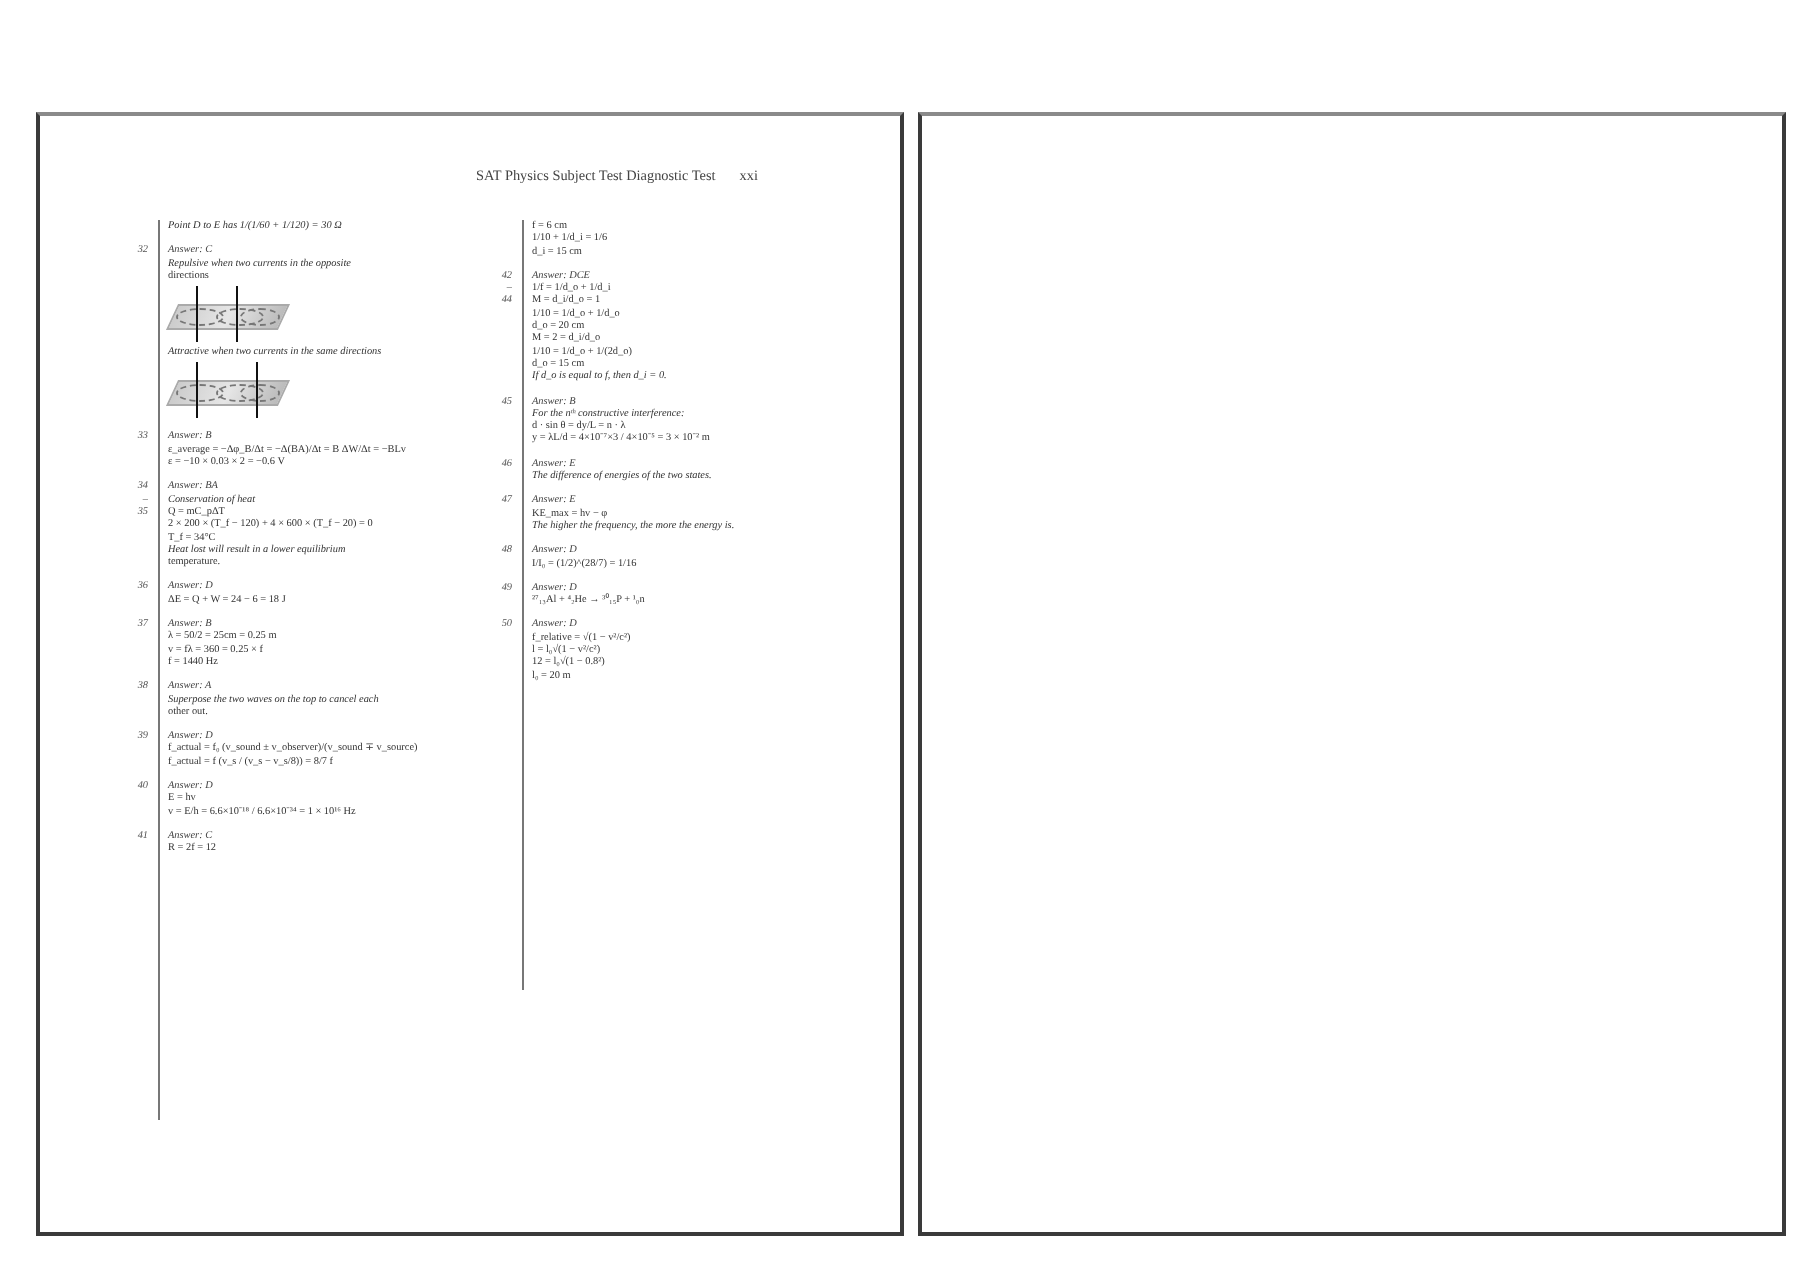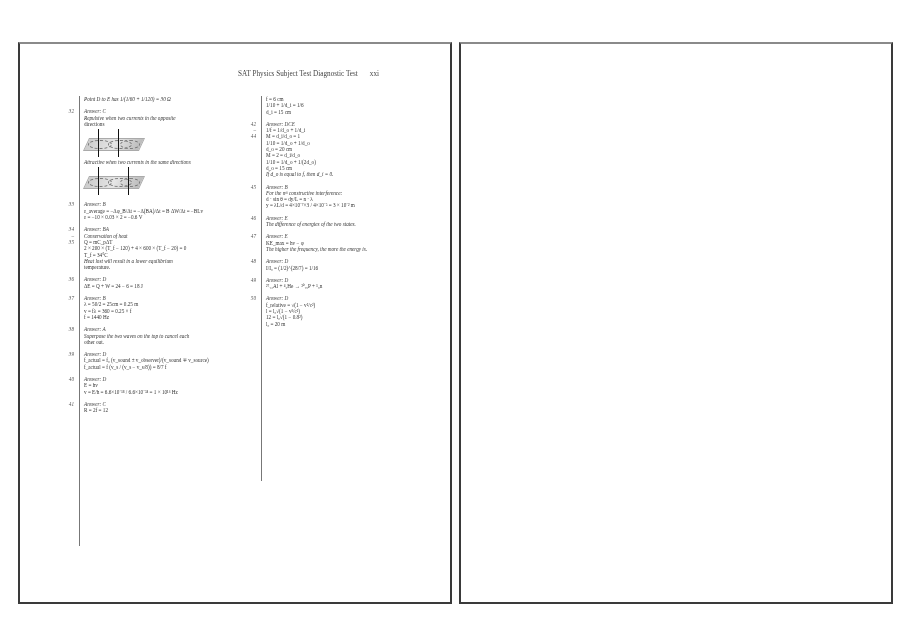--- a/index.html
+++ b/index.html
@@ -1,20 +1,20 @@
 <!DOCTYPE html>
 <html><head>
 <meta charset="utf-8">
 <style>
   html, body { margin:0; padding:0; }
   body { width:910px; height:644px; background:#ffffff; position:relative; overflow:hidden;
          font-family:"DejaVu Serif", serif; color:#333; }
   .page { position:absolute; background:#fff; box-sizing:border-box;
           border-top:2px solid #8a8a8a; border-left:2px solid #3a3a3a;
-          border-right:2px solid #3a3a3a; border-bottom:2px solid #3a3a3a; }
+          border-right:2px solid #3a3a3a; border-bottom:2px solid #3a3a3a;margin-top:14px; }
   #page-left { left:18px; top:42px; width:434px; height:562px; }
   #page-right { left:459px; top:42px; width:434px; height:562px; }
   .running-head { position:absolute; top:26px; left:218px; font-size:7.2px; color:#444;
                   font-family:"Liberation Serif", serif; white-space:nowrap; }
   .running-head .pg { margin-left:12px; }
   .col { position:absolute; top:52px; }
   #col-left { left:40px; width:190px; }
   #col-right { left:222px; width:190px; }
   .rule { position:absolute; top:0; width:0; border-left:1px solid #777; }
   #col-left .rule { left:19px; height:450px; }

